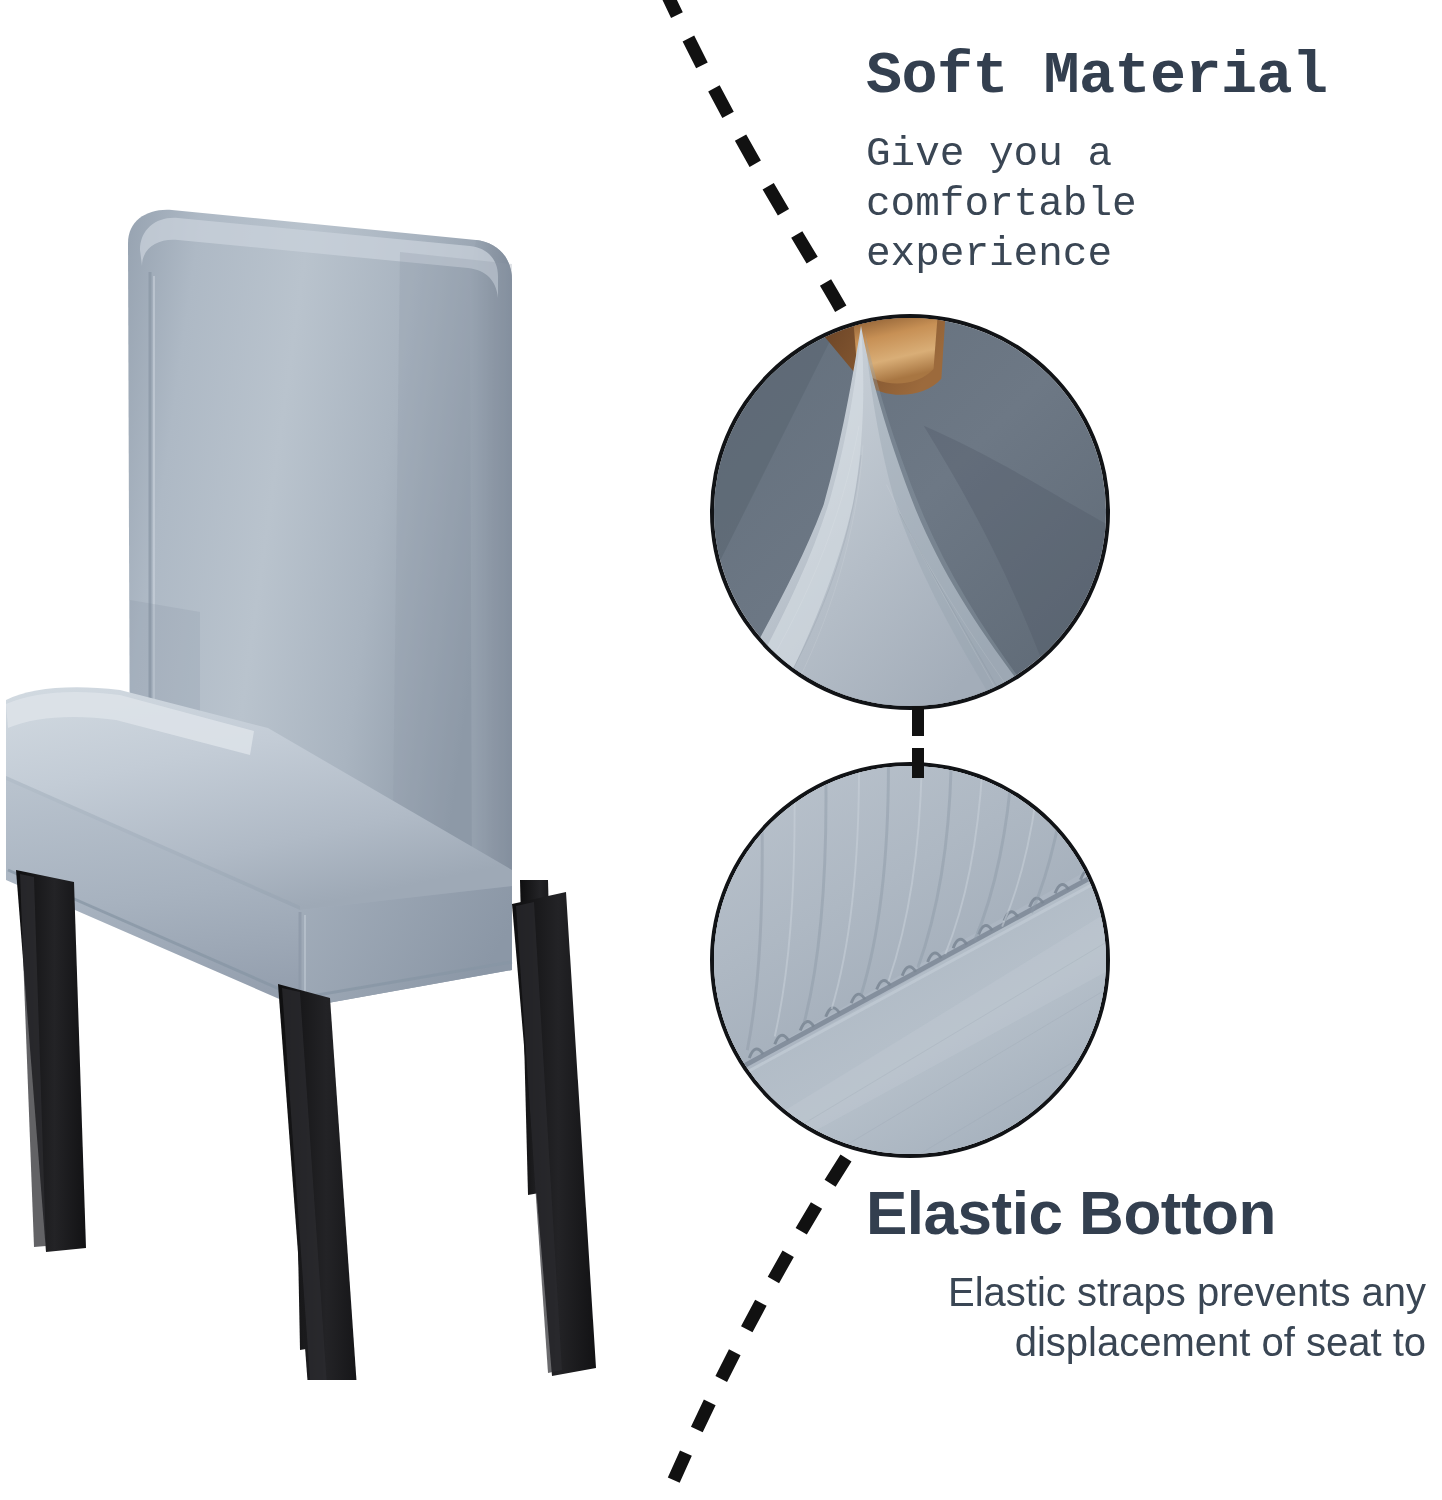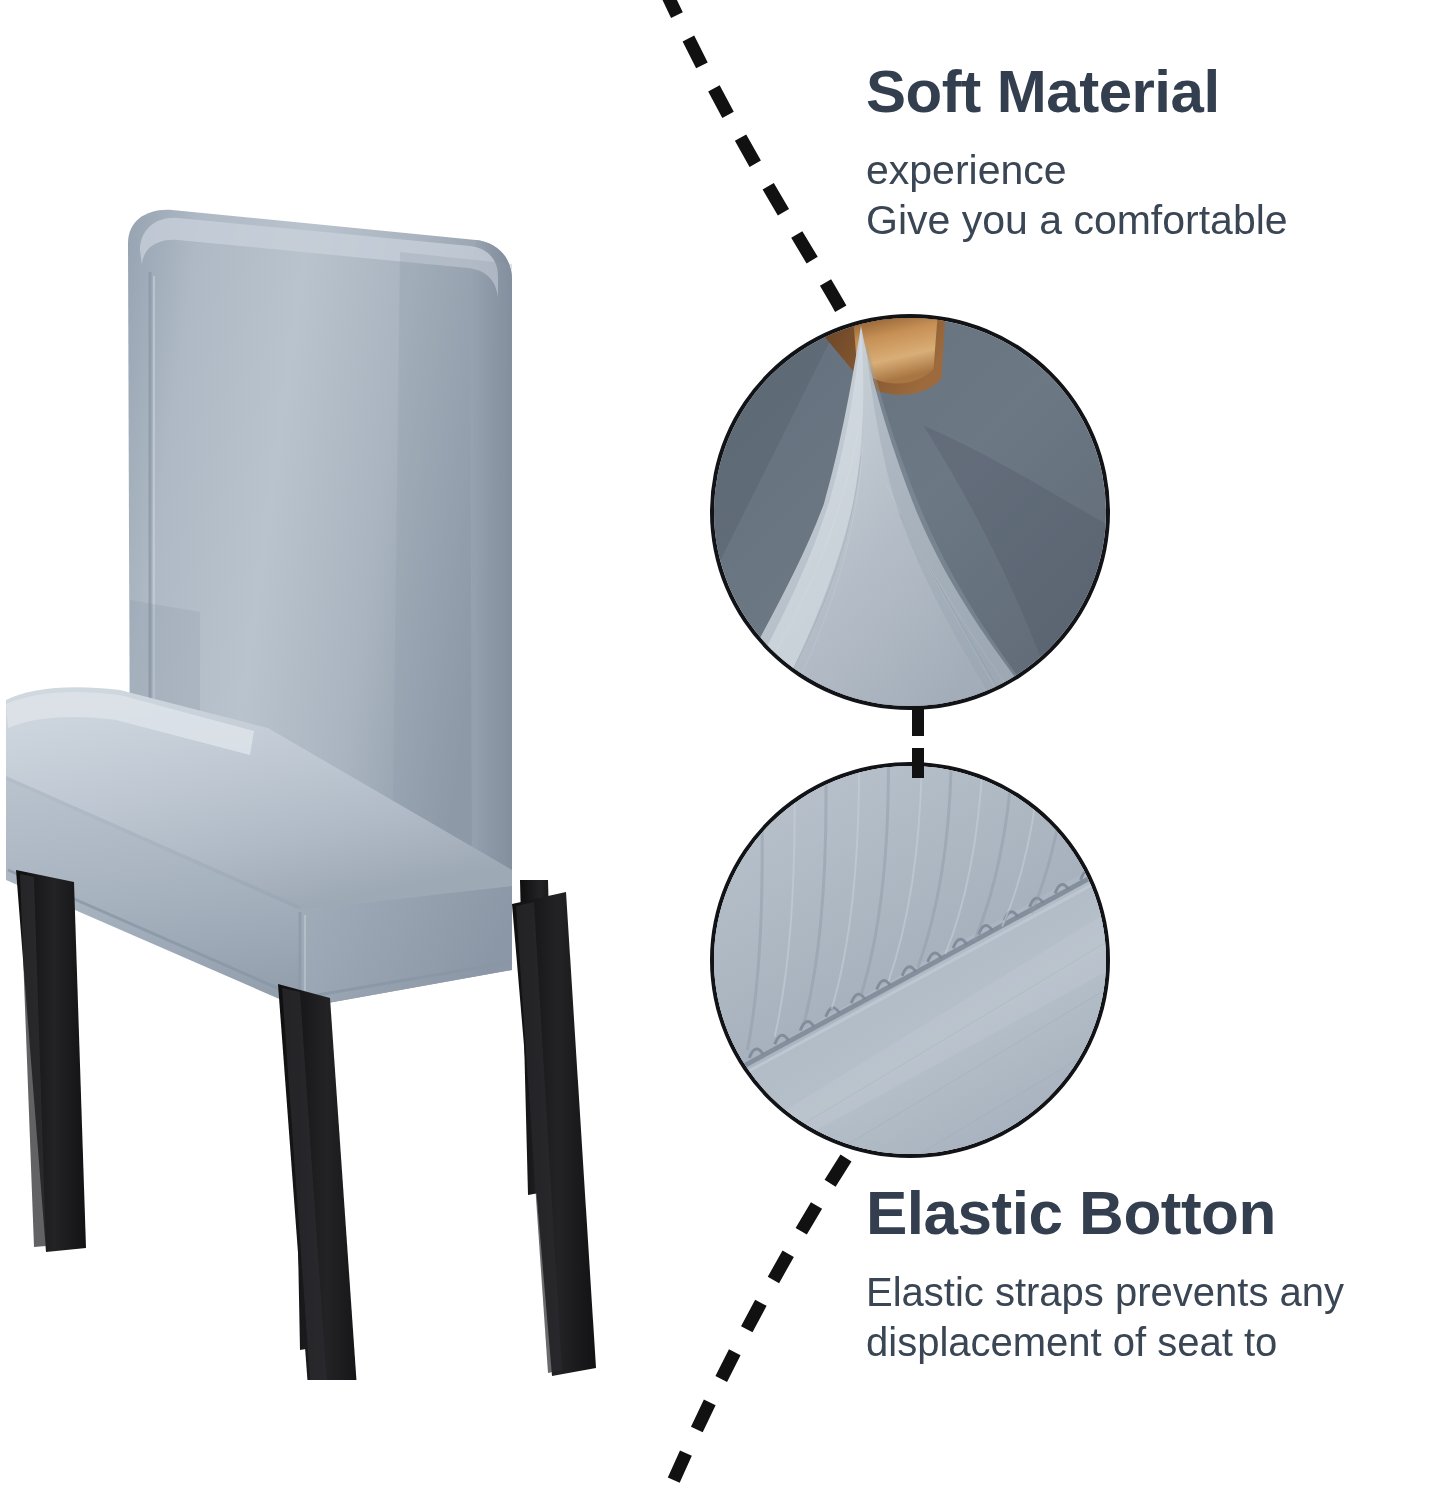--- a/index.html
+++ b/index.html
@@ -5,32 +5,32 @@
   html,body{margin:0;padding:0;}
   body{
     width:1442px;height:1500px;background:#ffffff;overflow:hidden;
     font-family:"Liberation Sans","DejaVu Sans",sans-serif;
     -webkit-font-smoothing:antialiased;
   }
   #page{position:relative;width:1442px;height:1500px;background:#fff;overflow:hidden;}
 
   
   .txtblock{position:absolute;color:#2e3a4a;}
-  #soft-block{left:866px;top:60px;width:520px;}
+  #soft-block{left:866px;top:44px;width:520px;font-family:Liberation Mono, monospace;}
   #elastic-block{left:866px;top:1180px;width:560px;}
 
   .headline{
     font-size:60px;line-height:1.08;font-weight:700;letter-spacing:-0.5px;
     color:#333f4f;margin:0 0 20px 0;white-space:nowrap;
   }
   #elastic-block .headline{font-size:62px;}
   .subtext{
     font-size:41px;line-height:1.22;font-weight:400;color:#3a4654;margin:0;
   }
-  #elastic-block .subtext{font-size:40px;line-height:1.26;}
+  #elastic-block .subtext{font-size:40px;line-height:1.26;text-align:right;}
 
   
   #chair-photo{position:absolute;left:0;top:180px;width:700px;height:1200px;}
   #chair-photo svg{display:block;}
 
   
   .detail-circle{
     position:absolute;border-radius:50%;border:4px solid #111316;
     overflow:hidden;box-sizing:border-box;
   }
@@ -263,22 +263,22 @@
     <path d="M846 1158 C800 1230 726 1356 660 1512" stroke="#111111" stroke-width="13" fill="none" stroke-dasharray="30 26" stroke-linecap="butt"></path>
 
     <g>
       <line x1="918" y1="706" x2="918" y2="736" stroke="#111111" stroke-width="12"></line>
       <line x1="918" y1="748" x2="918" y2="778" stroke="#111111" stroke-width="12"></line>
     </g>
   </svg>
 
   <div id="soft-block" class="txtblock">
     <h2 class="headline">Soft Material</h2>
+    <p class="subtext">Give you a comfortable</p>
     <p class="subtext">experience</p>
-    <p class="subtext">Give you a comfortable</p>
   </div>
 
   <div id="elastic-block" class="txtblock">
     <h2 class="headline">Elastic Botton</h2>
     <p class="subtext">Elastic straps prevents any</p>
     <p class="subtext">displacement of seat to</p>
   </div>
 
 </div>
 

